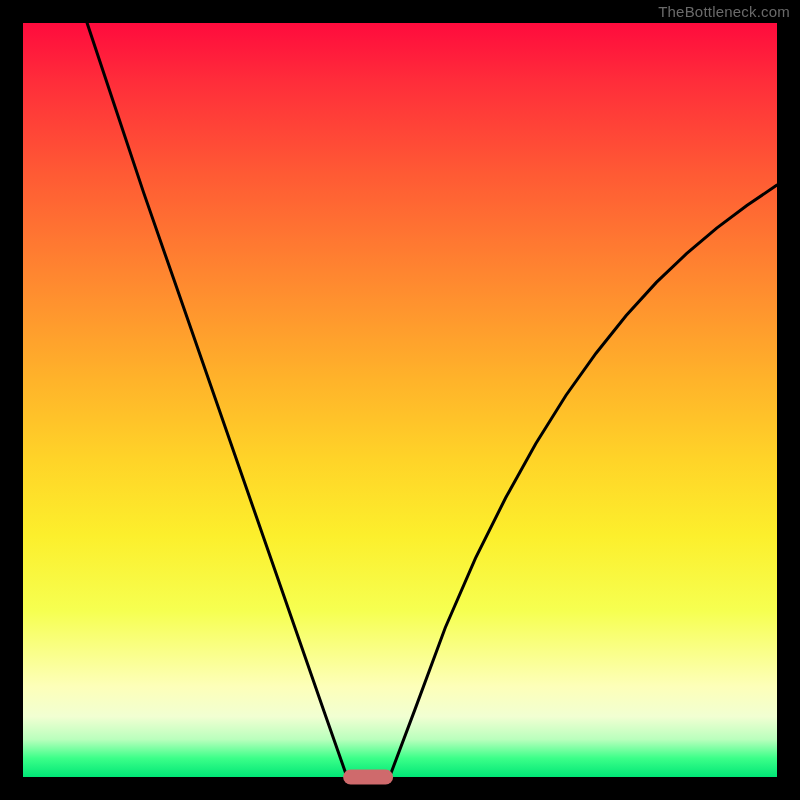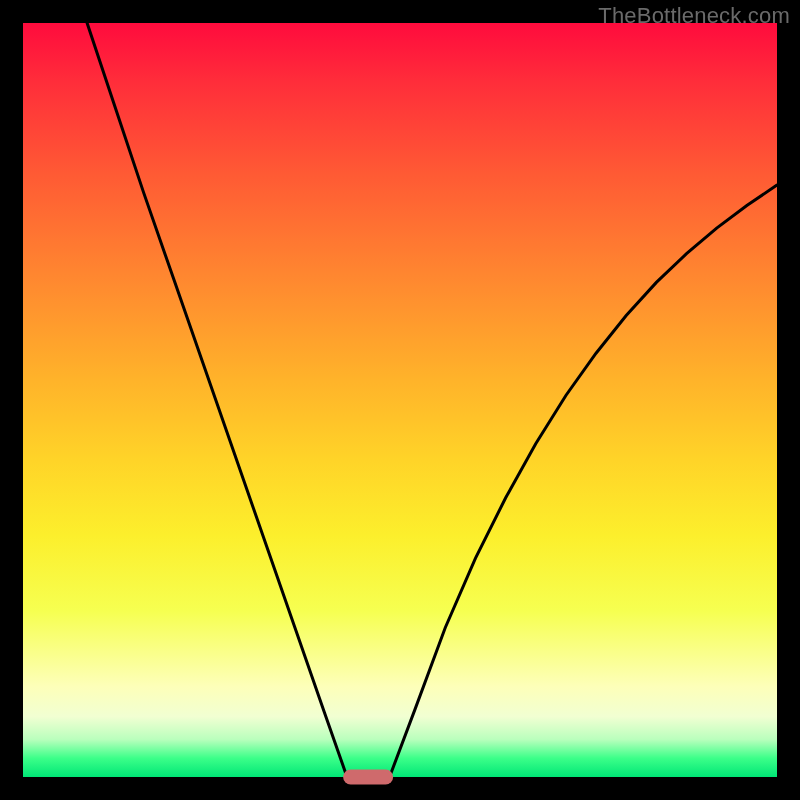--- a/index.html
+++ b/index.html
@@ -32,21 +32,21 @@
       #baffbd 95%,
       #3cff89 97.5%,
       #00e676 100%
     );
   }
   .watermark {
     position: absolute;
     top: 3px;
     right: 10px;
     color: #6a6a6a;
-    font-size: 22px;
+    font-size: 15px;
     letter-spacing: 0.2px;
     font-weight: 500;
     user-select: none;
   }
   .marker {
     position: absolute;
     width: 50px;
     height: 15px;
     border-radius: 8px;
     background: #cf6a6c;

